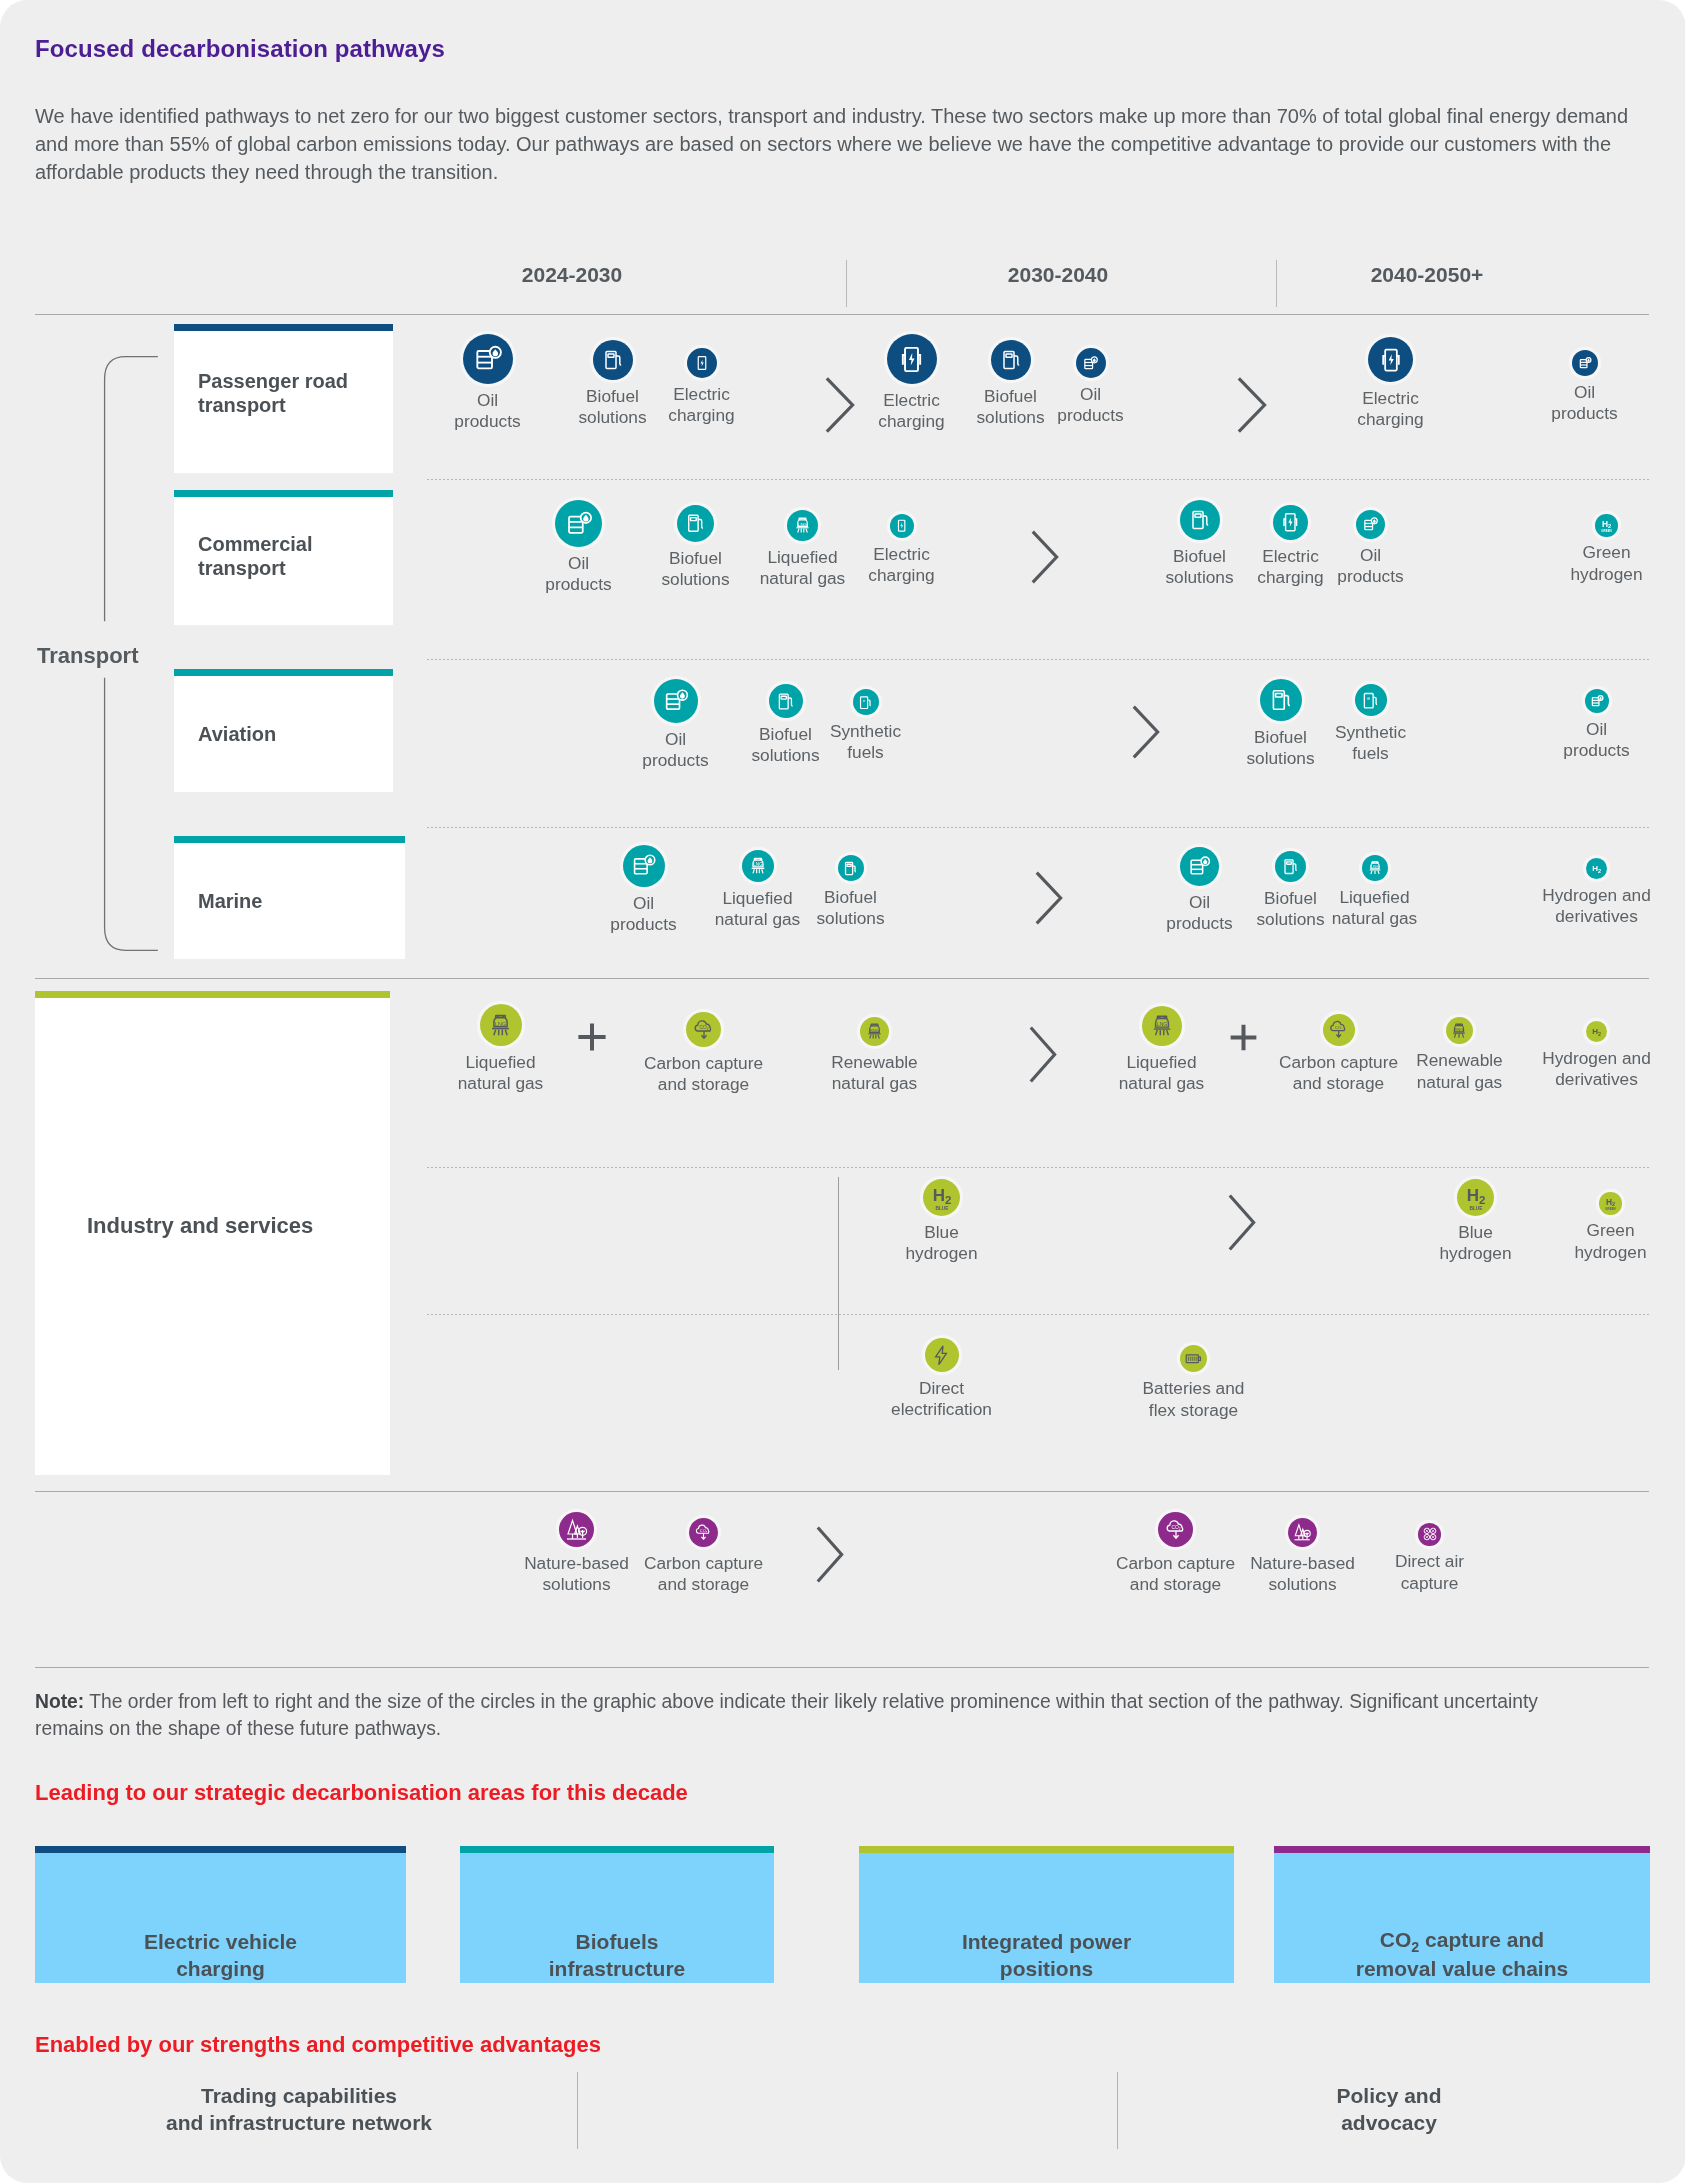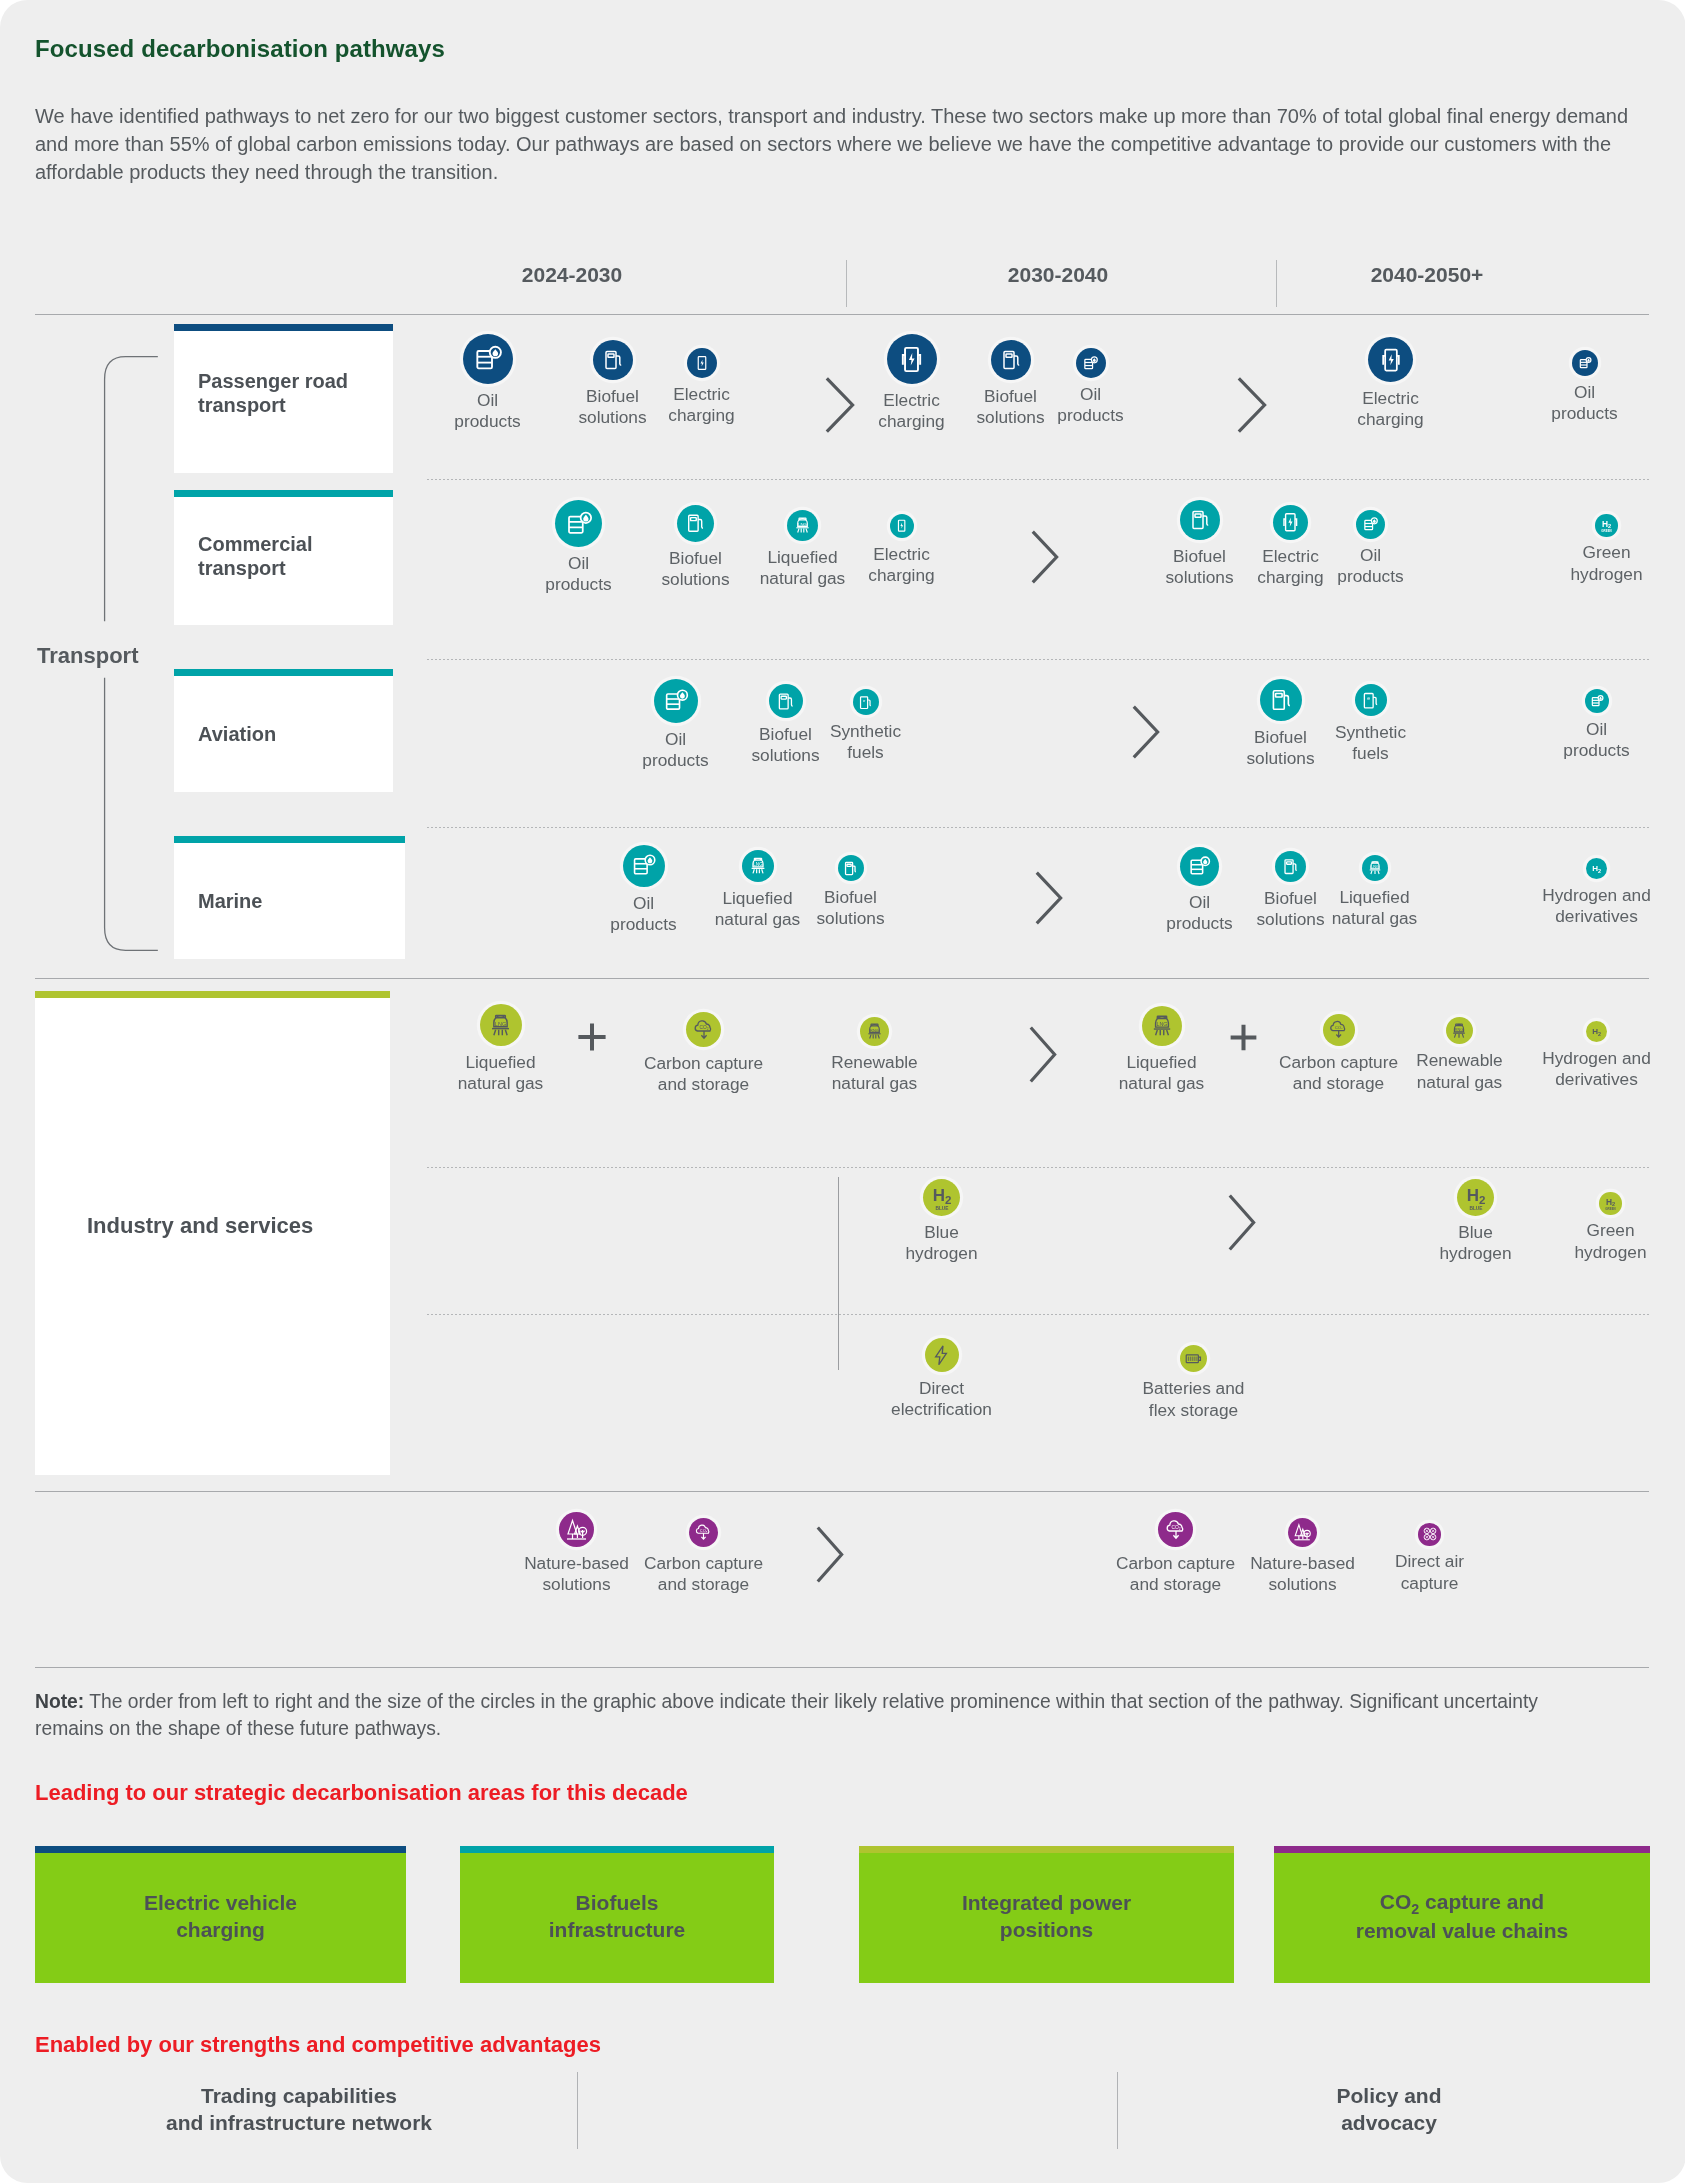--- a/index.html
+++ b/index.html
@@ -14,21 +14,21 @@
     position: relative;
     width: 1686px;
     height: 2183px;
     background: #eeeeee;
     border-radius: 27.4px;
     padding: 0;
   }
   
   .h-title {
     position: absolute; left: 35px; top: 35px;
-    font-size: 24px; font-weight: bold; color: #14532d;
+    font-size: 24px; font-weight: bold; color: #4c1d95;
     letter-spacing: 0.1px;
   }
   .h-intro {
     position: absolute; left: 35px; top: 103px; width: 1604px;
     font-size: 20px; line-height: 1.39; color: #555a5e;
   }
   
   .tl { position: absolute; top: 263px; left: 0; width: 1686px; height: 48px; }
   .tl-lab {
     position: absolute; top: 0; text-align: center;
@@ -82,22 +82,22 @@
   .note {
     position: absolute; left: 35px; top: 1688px; width: 1556px;
     font-size: 19.3px; line-height: 1.42; color: #55595d;
   }
   .note b { font-weight: bold; color: #3f4347; }
   
   .sub-head {
     position: absolute; left: 35px; font-size: 22px; font-weight: bold; color: #ed1c24;
   }
   .sbox {
-    position: absolute; background: #84cc16; top: 1846px; height: 137px;
-    display: flex; align-items: center; justify-content: center; text-align: center;
+    position: absolute; background: #7dd3fc; top: 1846px; height: 137px;
+    display: flex; align-items: flex-end; justify-content: center; text-align: center;
   }
   .sbox .bar { position: absolute; left: 0; top: 0; width: 100%; height: 7.3px; }
   .sbox .t {
     font-size: 21px; font-weight: bold; color: #4c5156; line-height: 1.28;
     white-space: pre-line; padding-top: 4.8px;
   }
   .ebox {
     position: absolute; top: 2082px; text-align: center;
     font-size: 21px; font-weight: bold; color: #4c5156; line-height: 1.3;
     white-space: pre-line;

